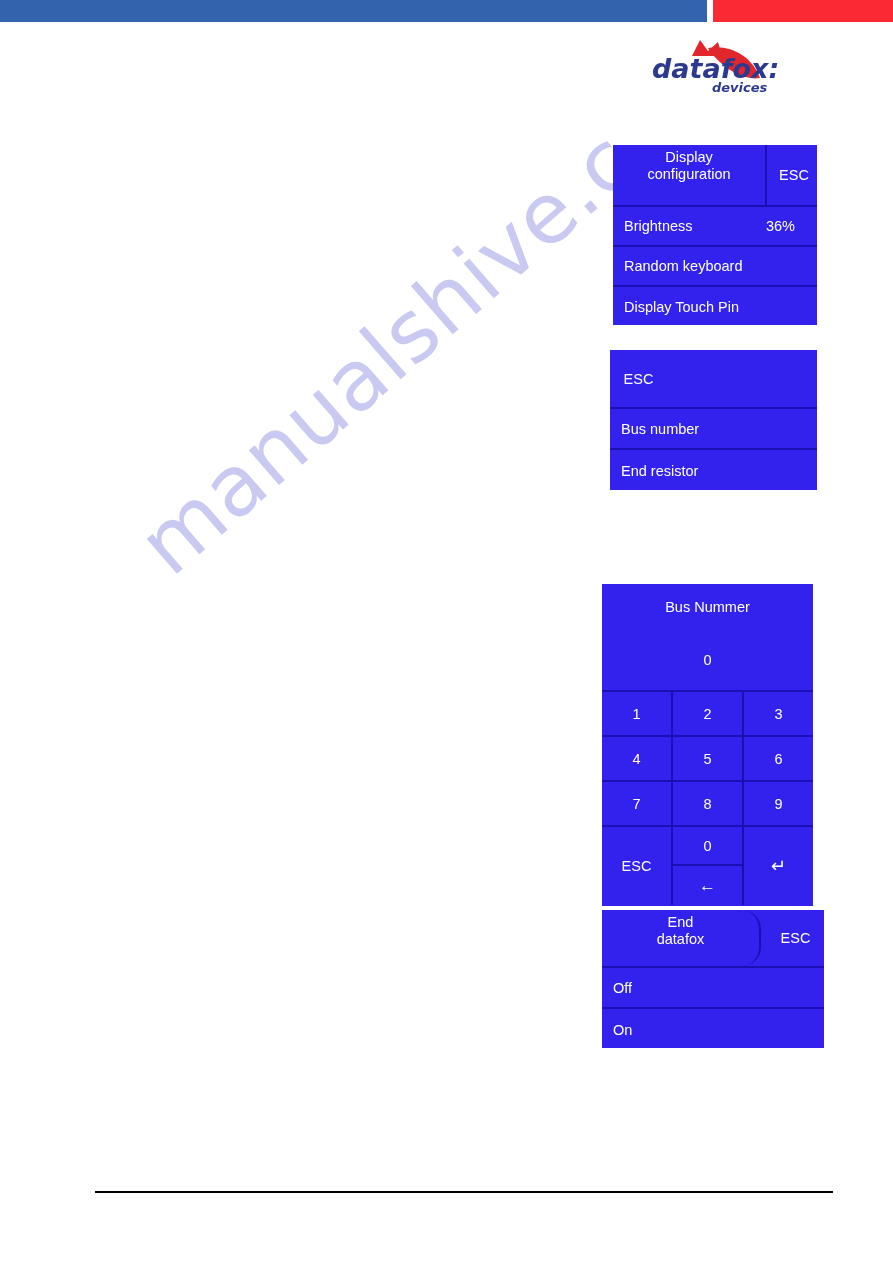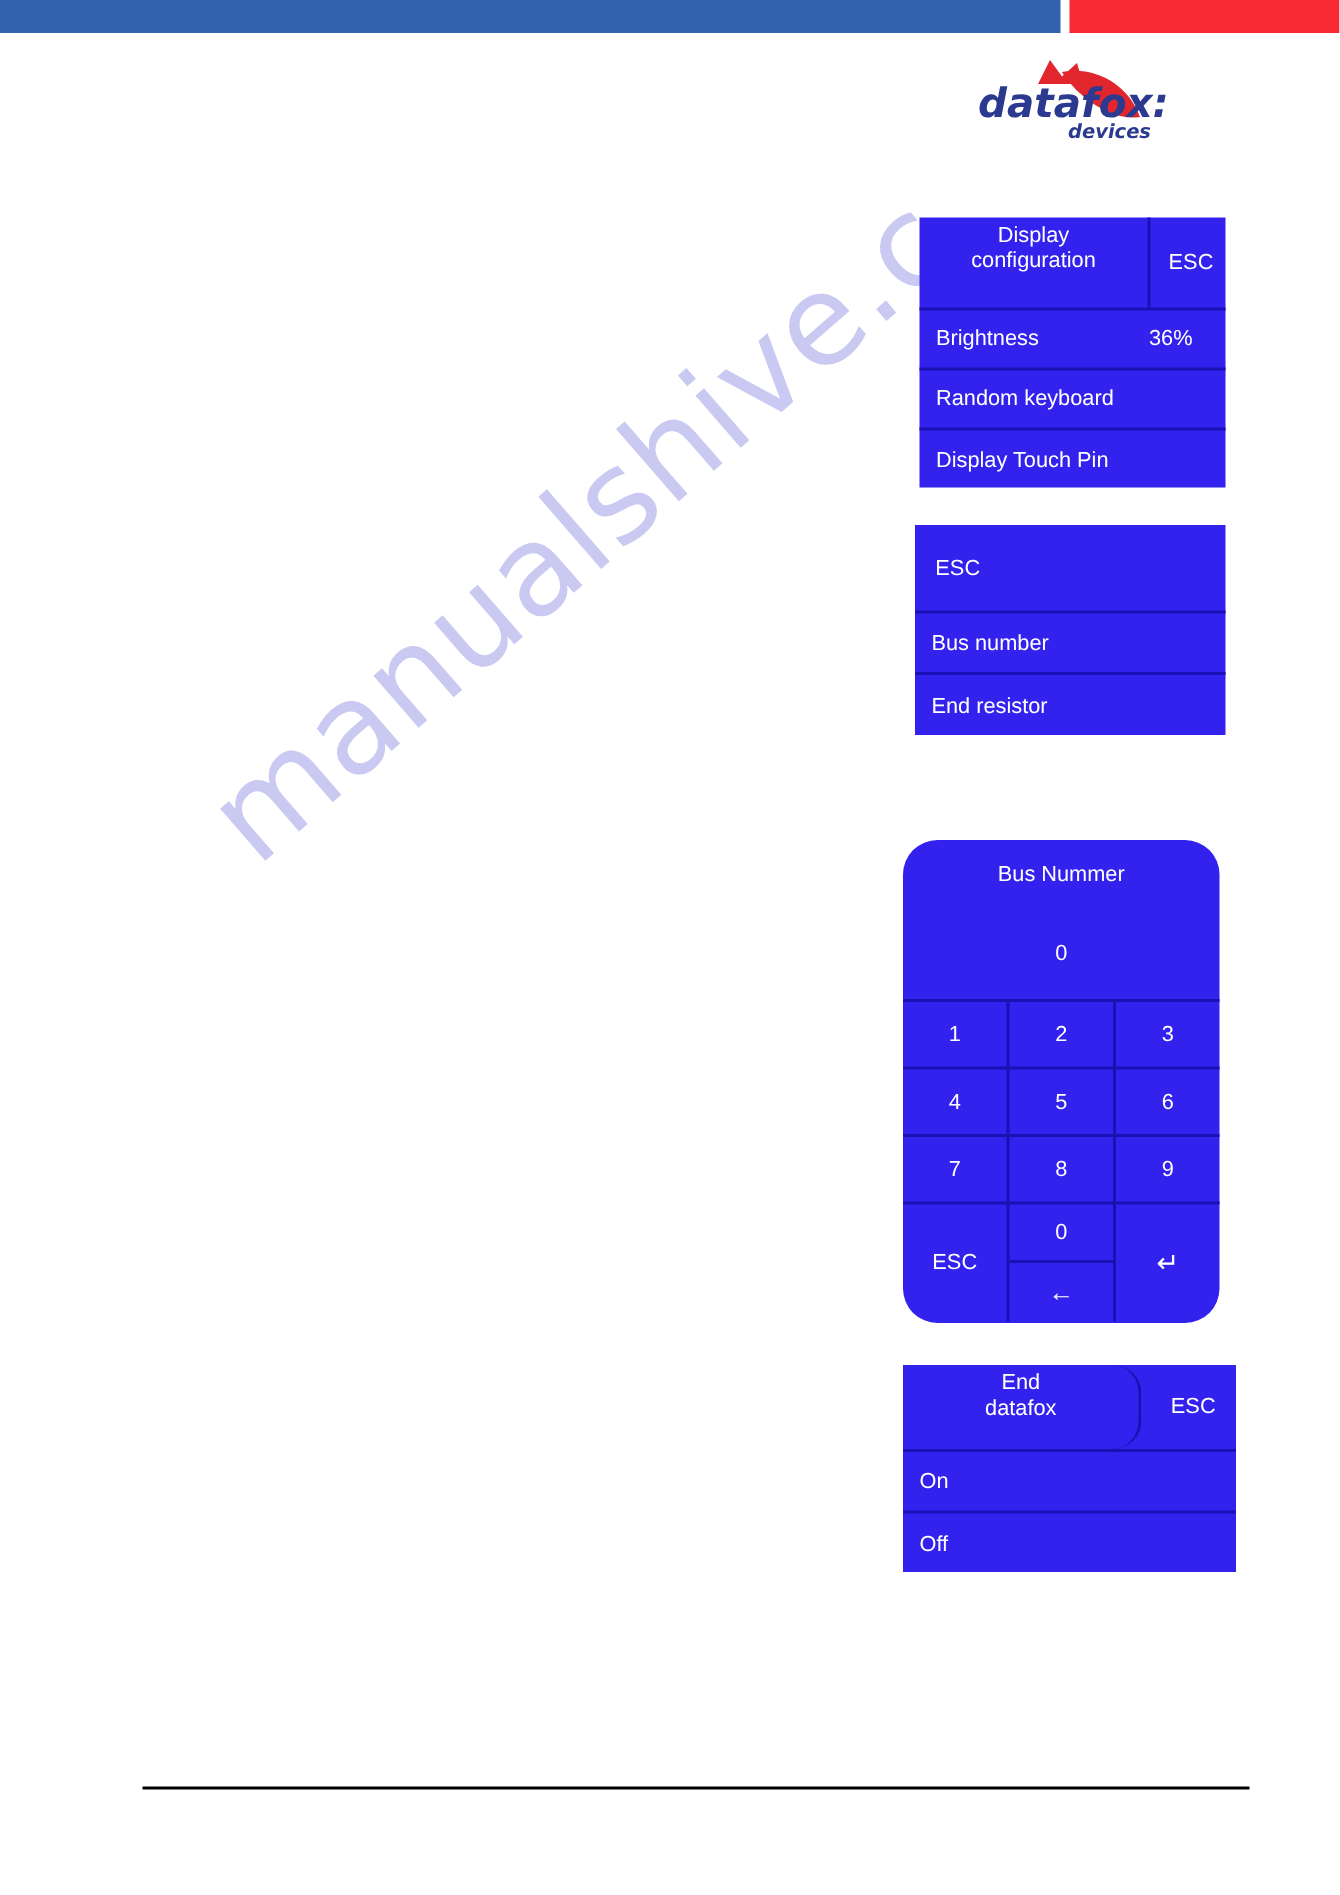--- a/index.html
+++ b/index.html
@@ -142,24 +142,23 @@
     height: 140px;
   }
   #panel-bus .dp-header { height: 57px; }
   #panel-bus .dp-title { width: 148px; flex: 0 0 148px; }
   #panel-bus .dp-esc { width: 57px; flex: 0 0 57px; }
   #panel-bus .dp-row { height: 41px; }
 
   
   #panel-keypad {
     left: 602px;
-    top: 560px;
+    top: 584px;
     width: 211px;
     height: 322px;
-    border-radius: 23px;
   }
   .kp-title {
     height: 46px;
     display: flex;
     align-items: center;
     justify-content: center;
     font-size: 14.5px;
   }
   .kp-value {
     height: 60px;
@@ -320,22 +319,22 @@
 
 <div class="device-panel" id="panel-endres">
   <div class="dp-header">
     <div class="dp-title">
       <span>End</span>
       <span>datafox</span>
     </div>
     <div class="dp-esc">ESC</div>
   </div>
   <div class="dp-row">
+    <span class="dp-label">Off</span>
+    <span class="dp-value"></span>
+  </div>
+  <div class="dp-row">
     <span class="dp-label">On</span>
     <span class="dp-value"></span>
   </div>
-  <div class="dp-row">
-    <span class="dp-label">Off</span>
-    <span class="dp-value"></span>
-  </div>
 </div>
 
 <div class="footer-rule"></div>
 
 </body></html>

